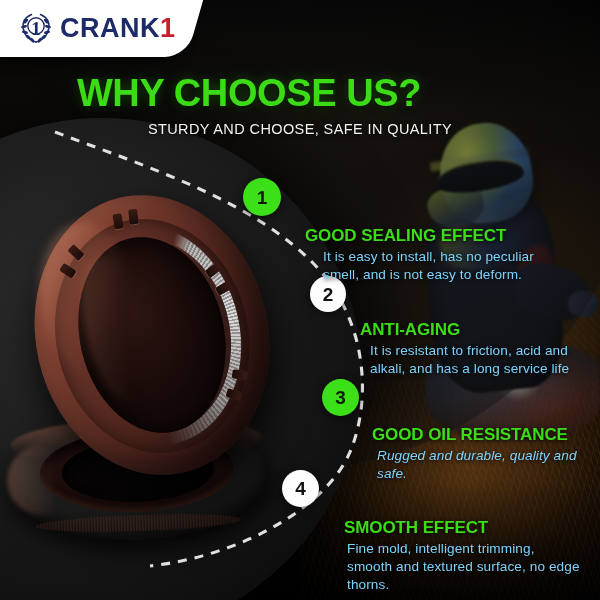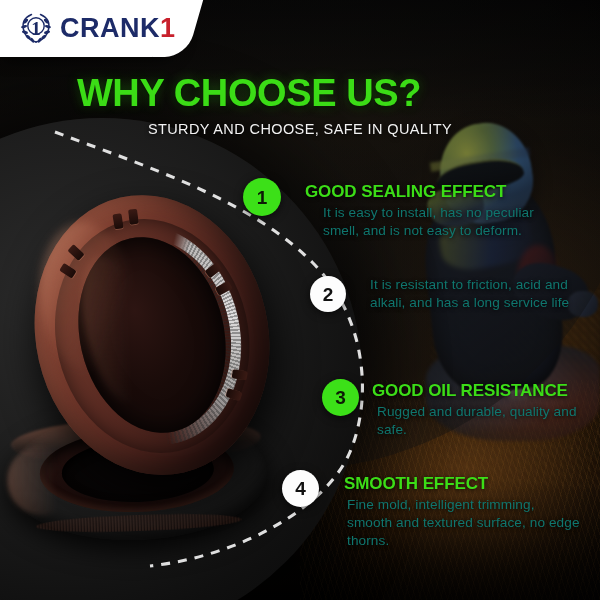--- a/index.html
+++ b/index.html
@@ -280,31 +280,31 @@
   .badge{
     position:absolute;border-radius:50%;
     display:flex;align-items:center;justify-content:center;
     font:700 19px/1 "Liberation Sans", sans-serif;
     box-shadow:0 2px 8px rgba(0,0,0,.6);
   }
   .badge.green{background:#3ce018;color:#0d1a06;}
   .badge.white{background:#fdfdfd;color:#111;}
 
   
-  .feat{position:absolute;}
+  .feat{position:absolute;margin-top:44px;}
   .feat h3{
     margin:0 0 3px 0;
     font:800 17px/1.12 "Liberation Sans", sans-serif;
     letter-spacing:-.1px;color:#3cdd17;
     text-shadow:0 1px 4px rgba(0,0,0,.9);
   }
   .feat p{
     margin:0;
     font:400 13.6px/1.33 "Liberation Sans", sans-serif;
-    color:#0f766e;letter-spacing:.1px;
+    color:#7dd3fc;letter-spacing:.1px;
     text-shadow:0 1px 4px rgba(0,0,0,.92);
   }
 </style>
 </head>
 <body>
 
 <div id="stage">
 
   <div class="bg-base"></div>
   <div class="bg-dust"></div>
@@ -371,26 +371,27 @@
   <div class="badge white" style="left:282px;top:470px;width:37px;height:37px;">
     <span>4</span>
   </div>
 
   <div class="feat" style="left:305px;top:182px;width:258px;">
     <h3>GOOD SEALING EFFECT</h3>
     <p style="padding-left:18px;">It is easy to install, has no peculiar smell, and is not easy to deform.</p>
   </div>
 
   <div class="feat" style="left:360px;top:276px;width:232px;">
+    <h3>ANTI-AGING</h3>
     <p style="padding-left:10px;">It is resistant to friction, acid and alkali, and has a long service life</p>
   </div>
 
   <div class="feat" style="left:372px;top:381px;width:220px;">
     <h3>GOOD OIL RESISTANCE</h3>
-    <p style="padding-left:5px;">Rugged and durable, quality and safe.</p>
+    <p style="padding-left:5px;font-style:italic;">Rugged and durable, quality and safe.</p>
   </div>
 
   <div class="feat" style="left:344px;top:474px;width:238px;">
     <h3>SMOOTH EFFECT</h3>
     <p style="padding-left:3px;">Fine mold, intelligent trimming, smooth and textured surface, no edge thorns.</p>
   </div>
 
   <div class="title">WHY CHOOSE US?</div>
   <div class="subtitle">STURDY AND CHOOSE, SAFE IN QUALITY</div>
 

